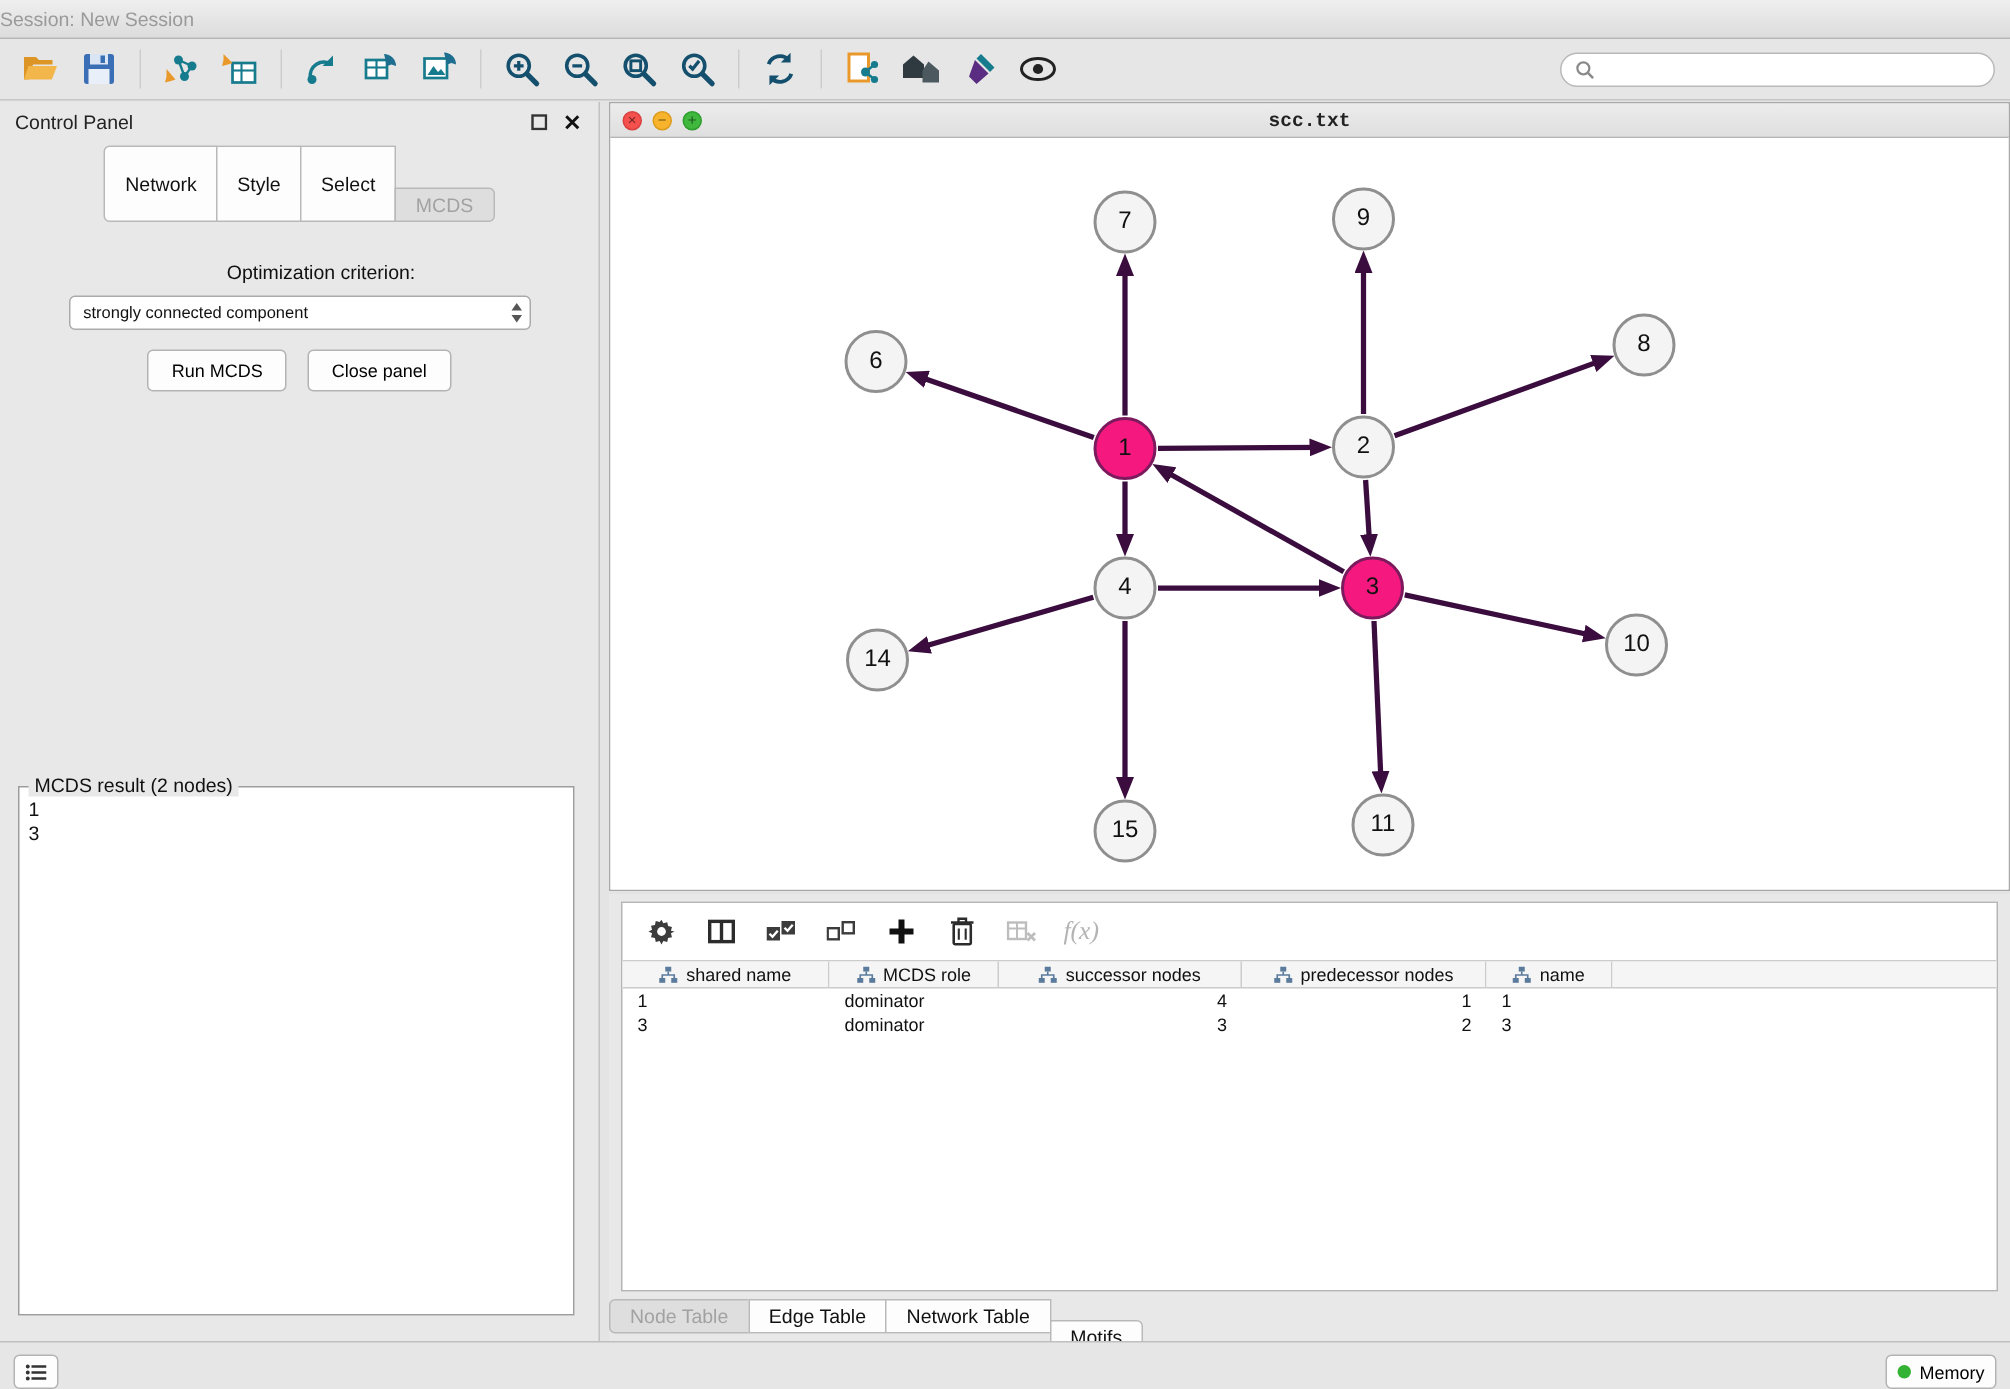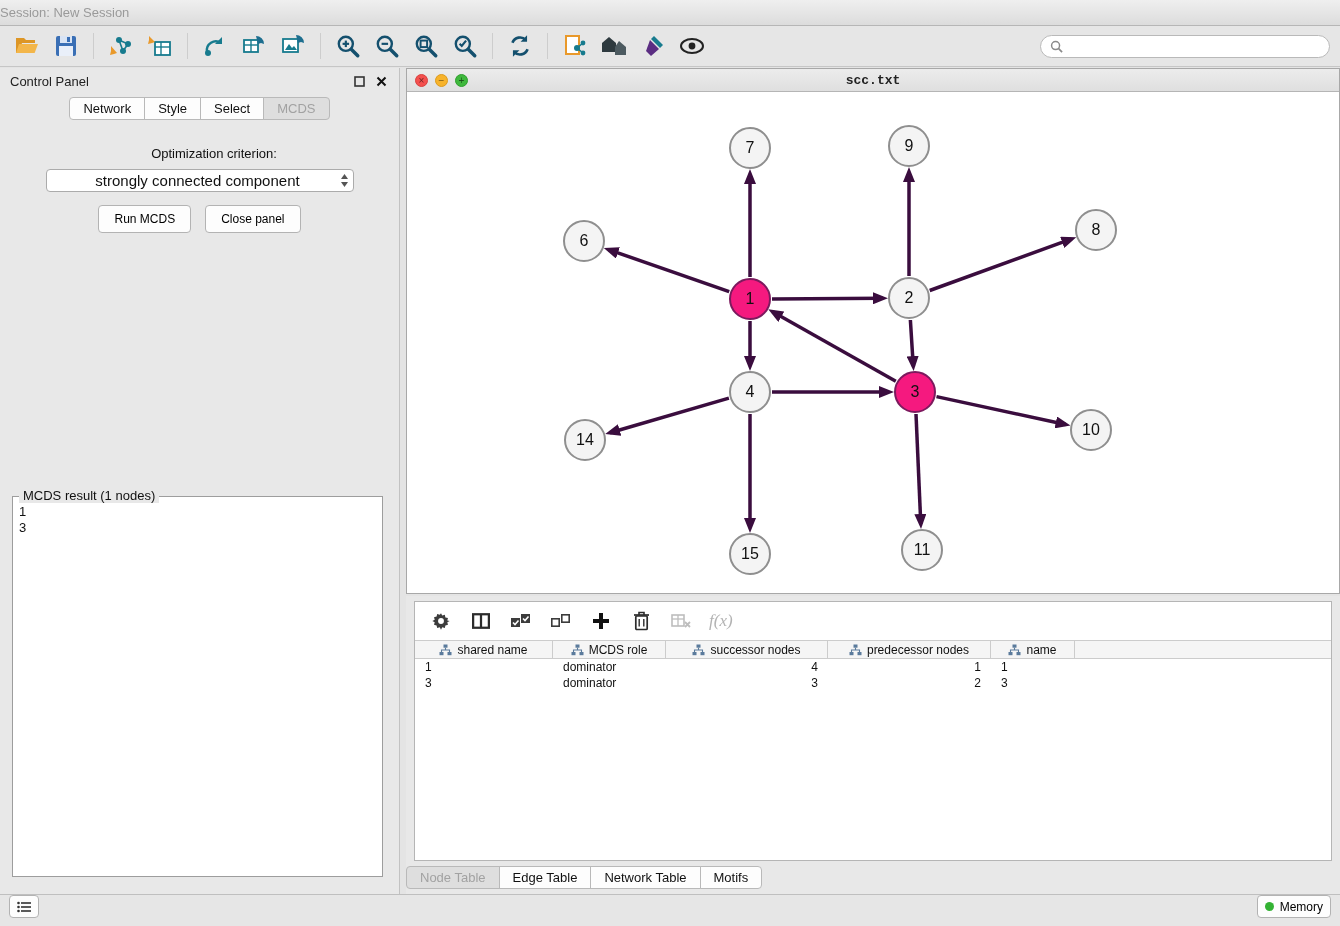--- a/index.html
+++ b/index.html
@@ -27,26 +27,26 @@
   
   .control-panel { width:400px; background:#e8e8e8; border-right:1px solid #c2c2c2;
                    display:flex; flex-direction:column; }
   .panel-header { height:26px; display:flex; align-items:center; padding:0 10px; font-size:13px; color:#222; }
   .panel-header .spacer { flex:1; }
   .win-ctl { width:16px; height:16px; display:flex; align-items:center; justify-content:center; margin-left:6px; }
   .cp-tabs { display:flex; justify-content:center; padding:3px 0 4px 0; }
   .seg-tab { border:1px solid #b9b9b9; background:#fdfdfd; padding:3px 13px; font-size:13px; color:#111;
              margin-left:-1px; cursor:default; }
   .seg-tab:first-child { border-radius:4px 0 0 4px; margin-left:0; }
-  .seg-tab:last-child { border-radius:0 4px 4px 0; }
+  .seg-tab:last-child { border-radius:0 4px 4px 0;margin-top:28px; }
   .seg-tab.active { background:#dedede; color:#a2a2a2; }
   .cp-body { flex:1; position:relative; }
   .opt-label { text-align:center; font-size:13px; margin-top:22px;padding-left:29px; }
   .dropdown { width:308px; height:23px; margin:8px auto 0 auto; background:#fff; border:1px solid #ababab;
-              border-radius:4px; display:flex; align-items:center; padding:0 4px 0 9px; font-size:15px;text-align:center; }
+              border-radius:4px; display:flex; align-items:center; padding:0 4px 0 9px; font-size:11px; }
   .dropdown .dd-label { flex:1; }
   .btn-row { display:flex; justify-content:center; gap:14px; margin-top:13px; }
   .btn { background:#fdfdfd; border:1px solid #b3b3b3; border-radius:4px; padding:6px 15px; font-size:12px; cursor:default; }
   .result-box { position:absolute; left:12px; right:16px; top:372px; bottom:17px;
                 border:1px solid #9d9d9d; background:#fff; }
   .result-legend { position:absolute; top:-9px; left:6px; background:#e8e8e8; padding:0 4px; font-size:13px; color:#111; }
   .result-items { padding:7px 0 0 6px; font-size:13px; line-height:16px; }
 
   
   .right-area { flex:1; display:flex; flex-direction:column; padding-left:6px; background:#e4e4e4; }
@@ -81,21 +81,21 @@
   .thcell { display:flex; align-items:center; justify-content:center; gap:5px; font-size:12px;
             border-right:1px solid #ccc; background:#f5f5f5; cursor:default; }
   .thfill { flex:1; background:#f5f5f5; }
   .tbody { flex:1; overflow:hidden; }
   .trow { display:flex; height:16px; line-height:16px; font-size:12px; cursor:default; }
   .tcell { padding:0 10px; overflow:hidden; white-space:nowrap; }
   .tp-tabs { height:33px; display:flex; align-items:center; }
 
   
   .statusbar { position:absolute; left:0; right:0; bottom:0; height:32px; background:#e6e6e6;
-               border-top:1px solid #bfbfbf; display:flex; align-items:flex-start; padding:0 9px; }
+               border-top:1px solid #bfbfbf; display:flex; align-items:flex-end; padding:0 9px; }
   .sb-btn { background:#fdfdfd; border:1px solid #b3b3b3; border-radius:4px; height:23px;
             display:flex; align-items:center; gap:6px; padding:0 7px; font-size:12px; cursor:default; }
   .sb-right { margin-left:auto; }
   .mem-dot { width:9px; height:9px; border-radius:50%; background:#33b233; display:inline-block; }
 </style>
 </head>
 <body>
 
 <div class="window">
 
@@ -265,21 +265,21 @@
           <svg width="9" height="15" viewBox="0 0 9 15">
               <path d="M4.5 1L8 6H1z" fill="#555"></path>
               <path d="M4.5 14L1 9h7z" fill="#555"></path>
             </svg>
         </div>
         <div class="btn-row">
           <button class="btn">Run MCDS</button>
           <button class="btn">Close panel</button>
         </div>
         <div class="result-box">
-          <span class="result-legend">MCDS result (1 nodes)</span>
+          <span class="result-legend">MCDS result (2 nodes)</span>
           <div class="result-items">
             <div>1</div>
             <div>3</div>
           </div>
         </div>
       </div>
     </div>
 
     <div class="right-area">
 

